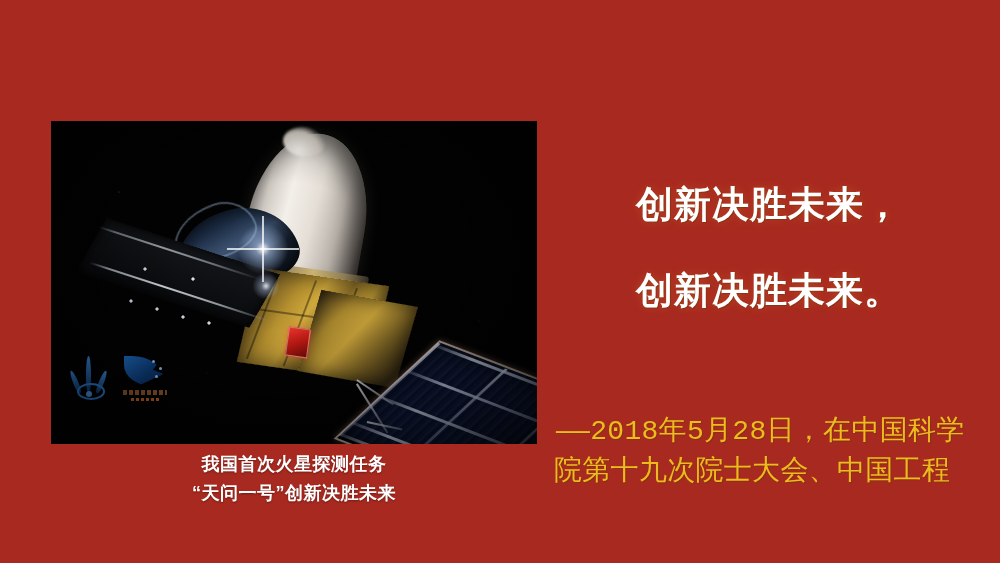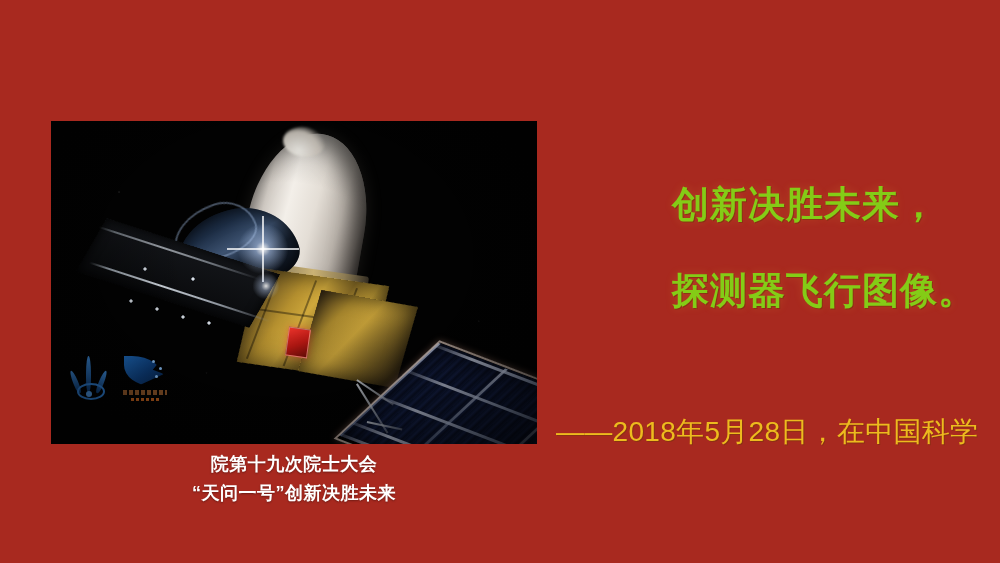--- a/index.html
+++ b/index.html
@@ -292,47 +292,46 @@
     line-height: 1.62;
     letter-spacing: .5px;
     text-shadow: 0 1px 2px rgba(0,0,0,.35);
   }
 
   
   #quote {
     position: absolute;
     left: 636px;
     top: 186px;
-    color: #84cc16;
+    color: #ffffff;
     font-weight: bold;
     font-size: 37px;
     line-height: 1.0;
     letter-spacing: 1px;
     text-shadow: 1px 1px 0 rgba(110,55,10,.55),
                  0 0 10px rgba(255,200,60,.18);
     white-space: nowrap;
-    margin-left: 36px;
   }
   #quote .ql { display: block; }
   #quote .ql + .ql { margin-top: 49px; }
 
   
   #attribution {
     position: absolute;
     left: 554px;
     top: 412px;
     width: 420px;
     color: #EDBB1E;
     font-size: 28px;
     line-height: 1.42;
     letter-spacing: .3px;
     text-shadow: 1px 1px 0 rgba(110,55,10,.5);
     white-space: nowrap;
   }
-  #attribution .al { display: block; }
+  #attribution .al { display: block; font-family: Liberation Mono, monospace; }
   #attribution .al.first { margin-left: 2px; }
 </style>
 </head>
 <body>
 
 <div id="slide">
 
   <div id="photo-block">
     <div id="photo">
       <div class="starfield"></div>
@@ -398,26 +397,27 @@
           <div class="cn-text"></div>
           <div class="en-text"></div>
         </div>
       </div>
 
       <div class="vignette"></div>
     </div>
   </div>
 
   <div id="caption">
-    <div>院第十九次院士大会</div>
+    <div>我国首次火星探测任务</div>
     <div>“天问一号”创新决胜未来</div>
   </div>
 
   <div id="quote">
     <span class="ql">创新决胜未来，</span>
-    <span class="ql">探测器飞行图像。</span>
+    <span class="ql">创新决胜未来。</span>
   </div>
 
   <div id="attribution">
     <span class="al first">——2018年5月28日，在中国科学</span>
+    <span class="al">院第十九次院士大会、中国工程</span>
   </div>
 
 </div>
 
 </body></html>

